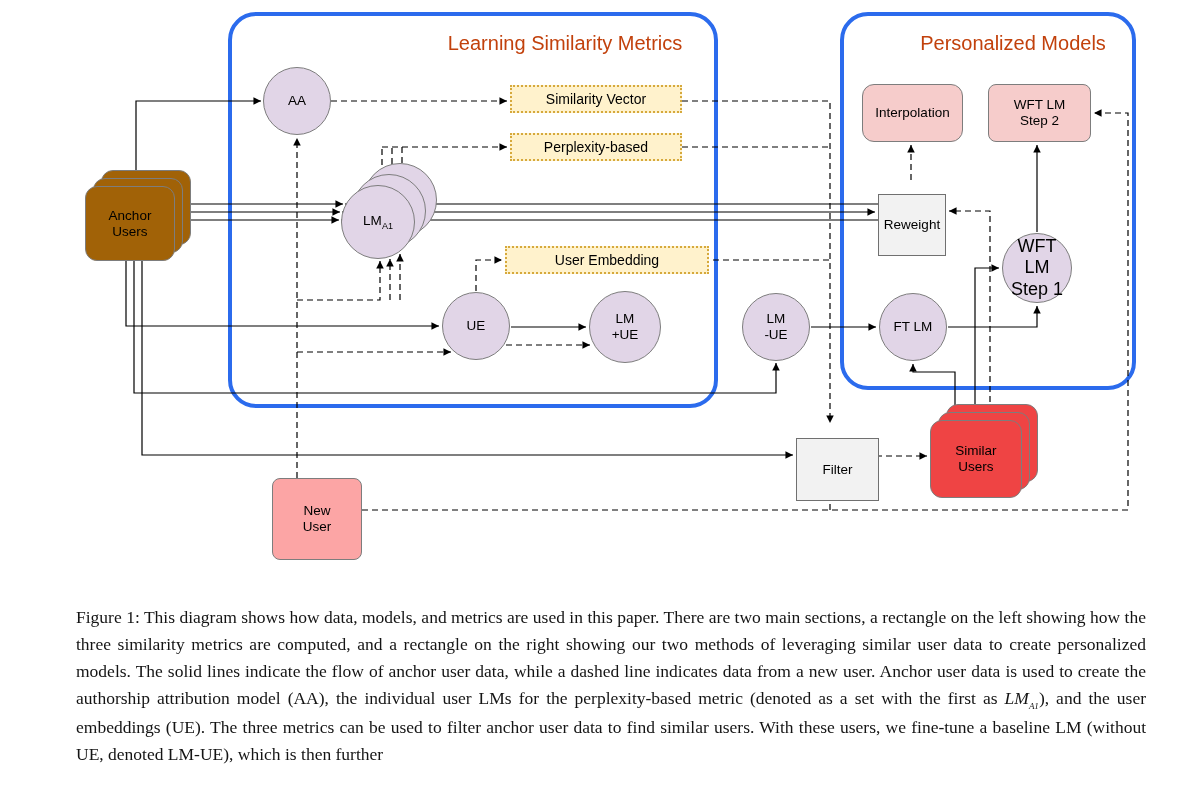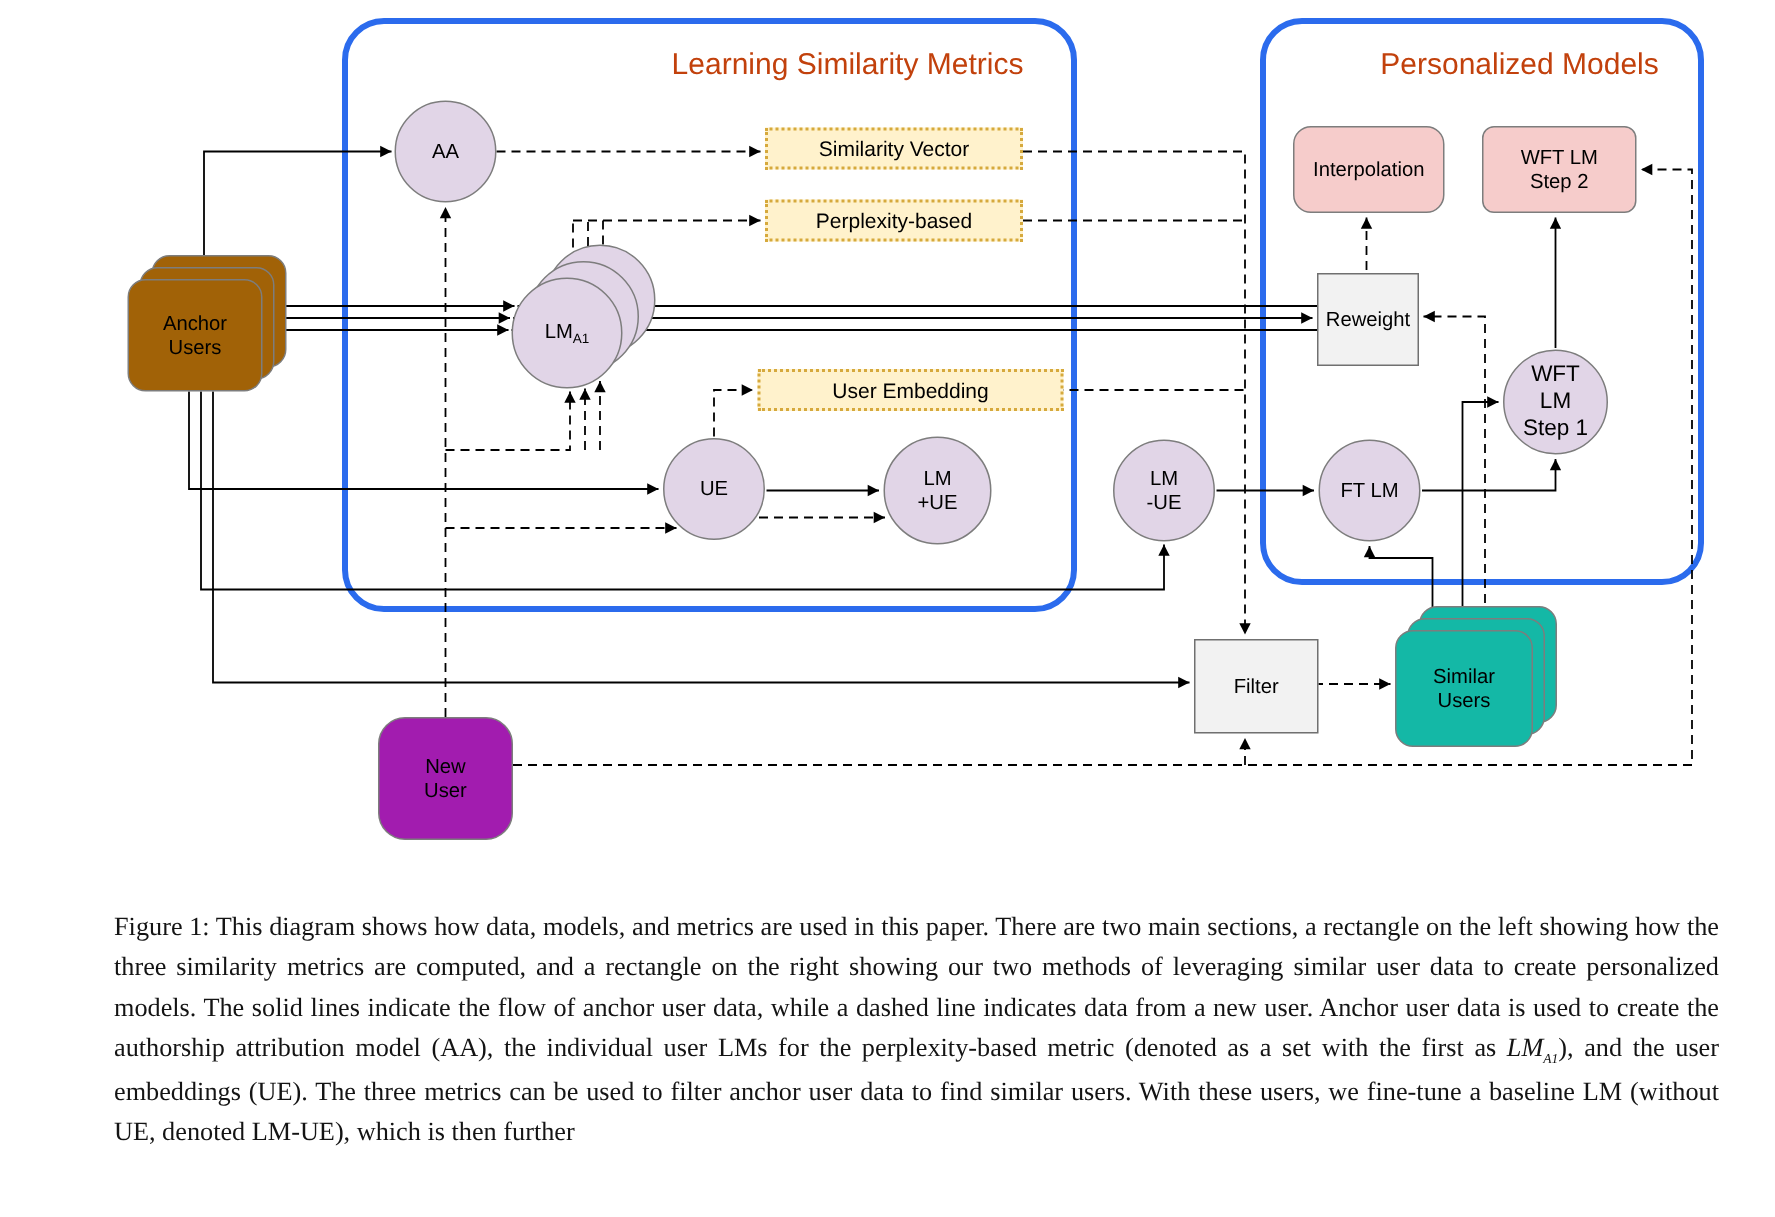--- a/index.html
+++ b/index.html
@@ -6,24 +6,24 @@
   .canvas{position:relative;width:1183px;height:811px;background:#fff;overflow:hidden;
           font-family:"Liberation Sans",sans-serif;}
   .section-box{position:absolute;border:4px solid #2b6bed;border-radius:28px;z-index:0;box-sizing:border-box;}
   .section-title{position:absolute;z-index:3;font-size:20px;color:#c2410c;transform:translateX(-50%);white-space:nowrap;}
   #edges{position:absolute;left:0;top:0;z-index:1;}
   .node{position:absolute;display:flex;align-items:center;justify-content:center;text-align:center;
         font-size:13.5px;color:#000;line-height:1.18;box-sizing:border-box;z-index:2;}
   .circle{border-radius:50%;background:#e1d5e7;border:1.5px solid #7d7d7d;}
   .card{border-radius:12px;border:1.5px solid #7d7d7d;}
   .tan{background:#a16207;}
-  .green{background:#14b8a6;}
-  .blue{background:#a21caf;border-radius:18px;}
+  .green{background:#ef4444;}
+  .blue{background:#fca5a5;border-radius:8px;margin-left:20px;}
   .pink{background:#f6cccb;border-radius:8px;border:1.5px solid #7d7d7d;}
-  .grayrect{background:#f2f2f2;border:1.5px solid #707070;}
+  .grayrect{background:#f2f2f2;border:1.5px solid #707070;margin-top:12px;}
   .metric-box{position:absolute;display:flex;align-items:center;justify-content:center;
         background:#fff2cc;border:2px dotted #d6a93c;font-size:14px;color:#000;z-index:2;box-sizing:border-box;}
   .lbl{display:block;}
   sub{font-size:9px;}
   .caption{position:absolute;left:76px;top:604px;width:1070px;z-index:3;
            font-family:"Liberation Serif",serif;font-size:17.5px;line-height:1.55;
            text-align:justify;color:#141414;}
   .caption .it{font-style:italic;}
 </style>
 </head>
@@ -131,21 +131,21 @@
     <div>
       <span class="lbl">LM</span>
       <span class="lbl">-UE</span>
     </div>
   </div>
 
   <div class="node circle" style="left:879px;top:293px;width:68px;height:68px;">
     <span>FT LM</span>
   </div>
 
-  <div class="node circle" style="left:1002px;top:233px;width:70px;height:70px;font-size:15px;">
+  <div class="node circle" style="left:1002px;top:233px;width:70px;height:70px;font-size:18px;">
     <div>
       <span class="lbl">WFT</span>
       <span class="lbl">LM</span>
       <span class="lbl">Step 1</span>
     </div>
   </div>
 
   <div class="node pink" style="left:862px;top:84px;width:101px;height:58px;border-radius:12px;">
     <span>Interpolation</span>
   </div>

